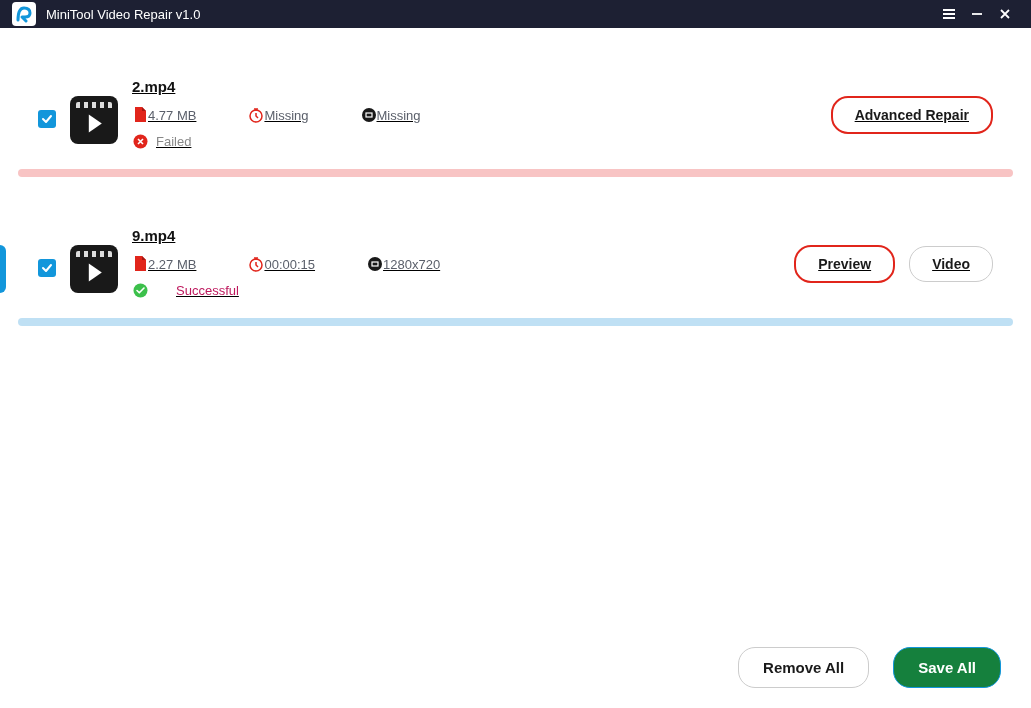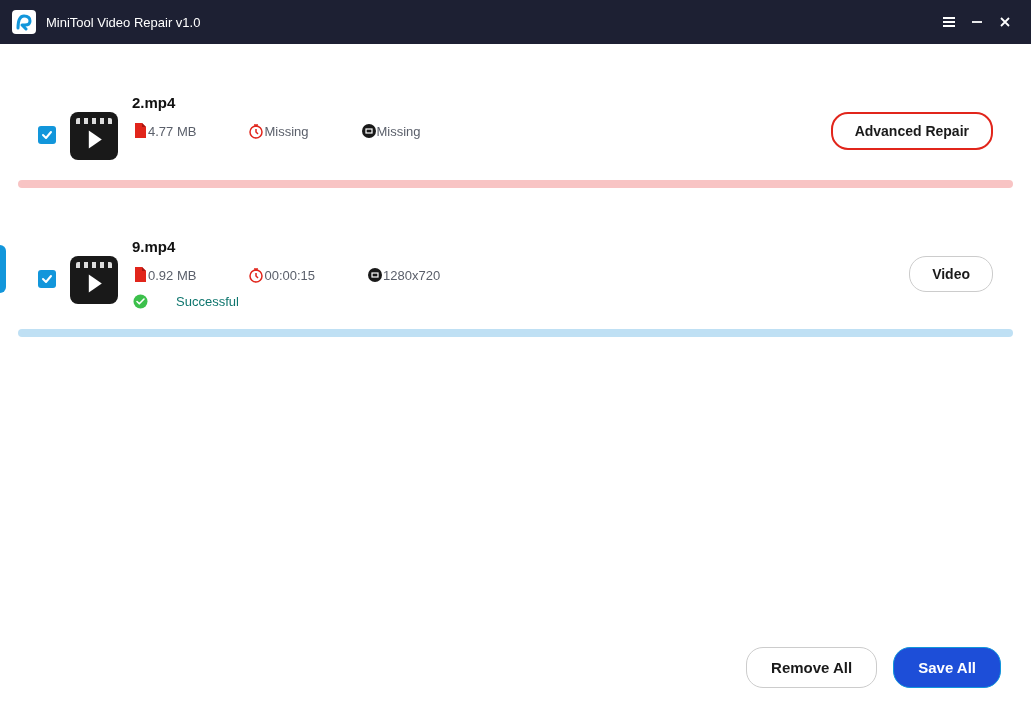--- a/index.html
+++ b/index.html
@@ -1,53 +1,53 @@
 <!DOCTYPE html>
 <html><head>
 <meta charset="utf-8">
 <style>
 * { margin: 0; padding: 0; box-sizing: border-box; }
 body { font-family: -apple-system, BlinkMacSystemFont, "Segoe UI", Arial, sans-serif; background: #fff; width: 1031px; height: 708px; overflow: hidden; position: relative; }
 
-.titlebar { background: #1d2033; height: 44px; display: flex; align-items: center; padding: 0 12px; color: #fff; font-size: 14px; }
+.titlebar { background: #1d2033; height: 28px; display: flex; align-items: center; padding: 0 12px; color: #fff; font-size: 14px; }
 .titlebar .logo { width: 24px; height: 24px; background: #fff; border-radius: 4px; display: flex; align-items: center; justify-content: center; margin-right: 10px; }
 .titlebar .app-title { flex: 1; font-size: 13px; }
 .titlebar .win-btn { width: 28px; height: 28px; display: flex; align-items: center; justify-content: center; cursor: pointer; color: #fff; }
 
 .content { padding: 0; }
 
-.file-card { background: #fff; margin: 28px 18px 0 18px; padding: 22px 20px 16px 20px; display: flex; align-items: flex-start; gap: 14px; position: relative; border-radius: 4px; }
+.file-card { background: #fff; margin: 28px 18px 0 18px; padding: 22px 20px 16px 20px; display: flex; align-items: flex-start; gap: 14px; position: relative; border-radius: 4px; text-decoration: underline; }
 
 .checkbox { width: 18px; height: 18px; background: #1296db; border-radius: 3px; display: flex; align-items: center; justify-content: center; margin-top: 32px; flex-shrink: 0; cursor: pointer; }
 
 .video-icon { width: 48px; height: 48px; background: #191919; border-radius: 8px; position: relative; margin-top: 18px; flex-shrink: 0; }
 .video-icon::before { content: ""; position: absolute; top: 6px; left: 6px; right: 6px; height: 6px; background: repeating-linear-gradient(90deg, #fff 0 4px, transparent 4px 8px); opacity: 0.85; border-radius: 2px 2px 0 0; }
 .video-icon .play { position: absolute; top: 50%; left: 50%; transform: translate(-40%, -30%); width: 0; height: 0; border-left: 13px solid #fff; border-top: 9px solid transparent; border-bottom: 9px solid transparent; }
 
 .file-info { flex: 1; }
 .file-name { font-weight: 700; font-size: 15px; color: #111; margin-bottom: 12px; }
 .file-meta { display: flex; align-items: center; gap: 52px; margin-bottom: 10px; }
 .meta-item { display: flex; align-items: center; color: #5a5f6a; font-size: 13px; }
 .status-row { display: flex; align-items: center; gap: 8px; font-size: 13px; }
 .status-failed { color: #888; }
-.status-success { color: #0f766e; gap: 28px; }
+.status-success { color: #be185d; gap: 28px; }
 
 .ico { width: 16px; height: 16px; flex-shrink: 0; display: inline-flex; align-items: center; justify-content: center; }
 
 .actions { display: flex; gap: 14px; align-items: center; margin-top: 18px; }
 .btn { padding: 9px 22px; border: 1px solid #ccc; background: #fff; border-radius: 17px; font-size: 14px; font-weight: 600; color: #1a1a1a; cursor: pointer; white-space: nowrap; }
 .btn.highlight-red { border: 2px solid #e1251b; }
 
 .progress-bar { height: 8px; margin: 4px 18px 0 18px; border-radius: 4px; }
 .bar-fail { background: #f8c4c4; }
 .bar-ok { background: #bfe0f4; }
 
-.footer { position: absolute; bottom: 20px; right: 30px; display: flex; gap: 16px; }
+.footer { position: absolute; bottom: 20px; right: 30px; display: flex; gap: 24px; }
 .footer .btn { padding: 11px 24px; font-size: 15px; }
-.btn.primary { background: #1d4ed8; border-color: #1296db; color: #fff; }
+.btn.primary { background: #15803d; border-color: #1296db; color: #fff; }
 
 .left-edge { position: absolute; left: 0; top: 245px; width: 6px; height: 48px; background: #1296db; border-radius: 0 6px 6px 0; }
 </style>
 </head>
 <body>
 
 <div class="titlebar">
   <div class="logo">
     <svg width="18" height="18" viewBox="0 0 18 18">
         <path d="M3 15 Q3 3 9 3 Q15 3 15 8 Q15 12 10 12 L7 12 L11 16" fill="none" stroke="#1296db" stroke-width="3" stroke-linecap="round" stroke-linejoin="round"></path>
@@ -106,20 +106,29 @@
         <div class="meta-item">
           <span class="ico">
               <svg width="16" height="16" viewBox="0 0 16 16">
                 <circle cx="8" cy="8" r="7" fill="#191919"></circle>
                 <rect x="5" y="6" width="6" height="4" fill="none" stroke="#fff" stroke-width="1.2"></rect>
               </svg>
             </span>
           <span>Missing</span>
         </div>
       </div>
+      <div class="status-row status-failed">
+        <span class="ico">
+            <svg width="15" height="15" viewBox="0 0 15 15">
+              <circle cx="7.5" cy="7.5" r="7" fill="#e1251b"></circle>
+              <path d="M5 5l5 5M10 5l-5 5" stroke="#fff" stroke-width="1.6"></path>
+            </svg>
+          </span>
+        <span>Failed</span>
+      </div>
     </div>
     <div class="actions">
       <button class="btn highlight-red">Advanced Repair</button>
     </div>
   </div>
   <div class="progress-bar bar-fail"></div>
 
   <div class="file-card">
     <div class="checkbox">
       <svg width="12" height="12" viewBox="0 0 12 12">
@@ -132,21 +141,21 @@
     <div class="file-info">
       <div class="file-name">9.mp4</div>
       <div class="file-meta">
         <div class="meta-item">
           <span class="ico">
               <svg width="14" height="16" viewBox="0 0 14 16">
                 <path d="M2 0h7l4 4v11H2z" fill="#e1251b"></path>
                 <path d="M9 0v4h4" fill="#a81710"></path>
               </svg>
             </span>
-          <span>0.92 MB</span>
+          <span>2.27 MB</span>
         </div>
         <div class="meta-item">
           <span class="ico">
               <svg width="16" height="16" viewBox="0 0 16 16">
                 <circle cx="8" cy="9" r="6" fill="none" stroke="#e1251b" stroke-width="1.5"></circle>
                 <path d="M8 6v3l2 2M6 2h4M8 2v2" stroke="#e1251b" stroke-width="1.5" fill="none"></path>
               </svg>
             </span>
           <span>00:00:15</span>
         </div>
@@ -164,20 +173,21 @@
         <span class="ico">
             <svg width="15" height="15" viewBox="0 0 15 15">
               <circle cx="7.5" cy="7.5" r="7" fill="#3cc04b"></circle>
               <path d="M4 7.5l2.3 2.3L11 5" stroke="#fff" stroke-width="1.6" fill="none" stroke-linecap="round" stroke-linejoin="round"></path>
             </svg>
           </span>
         <span>Successful</span>
       </div>
     </div>
     <div class="actions">
+      <button class="btn highlight-red">Preview</button>
       <button class="btn">Video</button>
     </div>
   </div>
   <div class="progress-bar bar-ok"></div>
 
 </div>
 
 <div class="left-edge"></div>
 
 <div class="footer">

